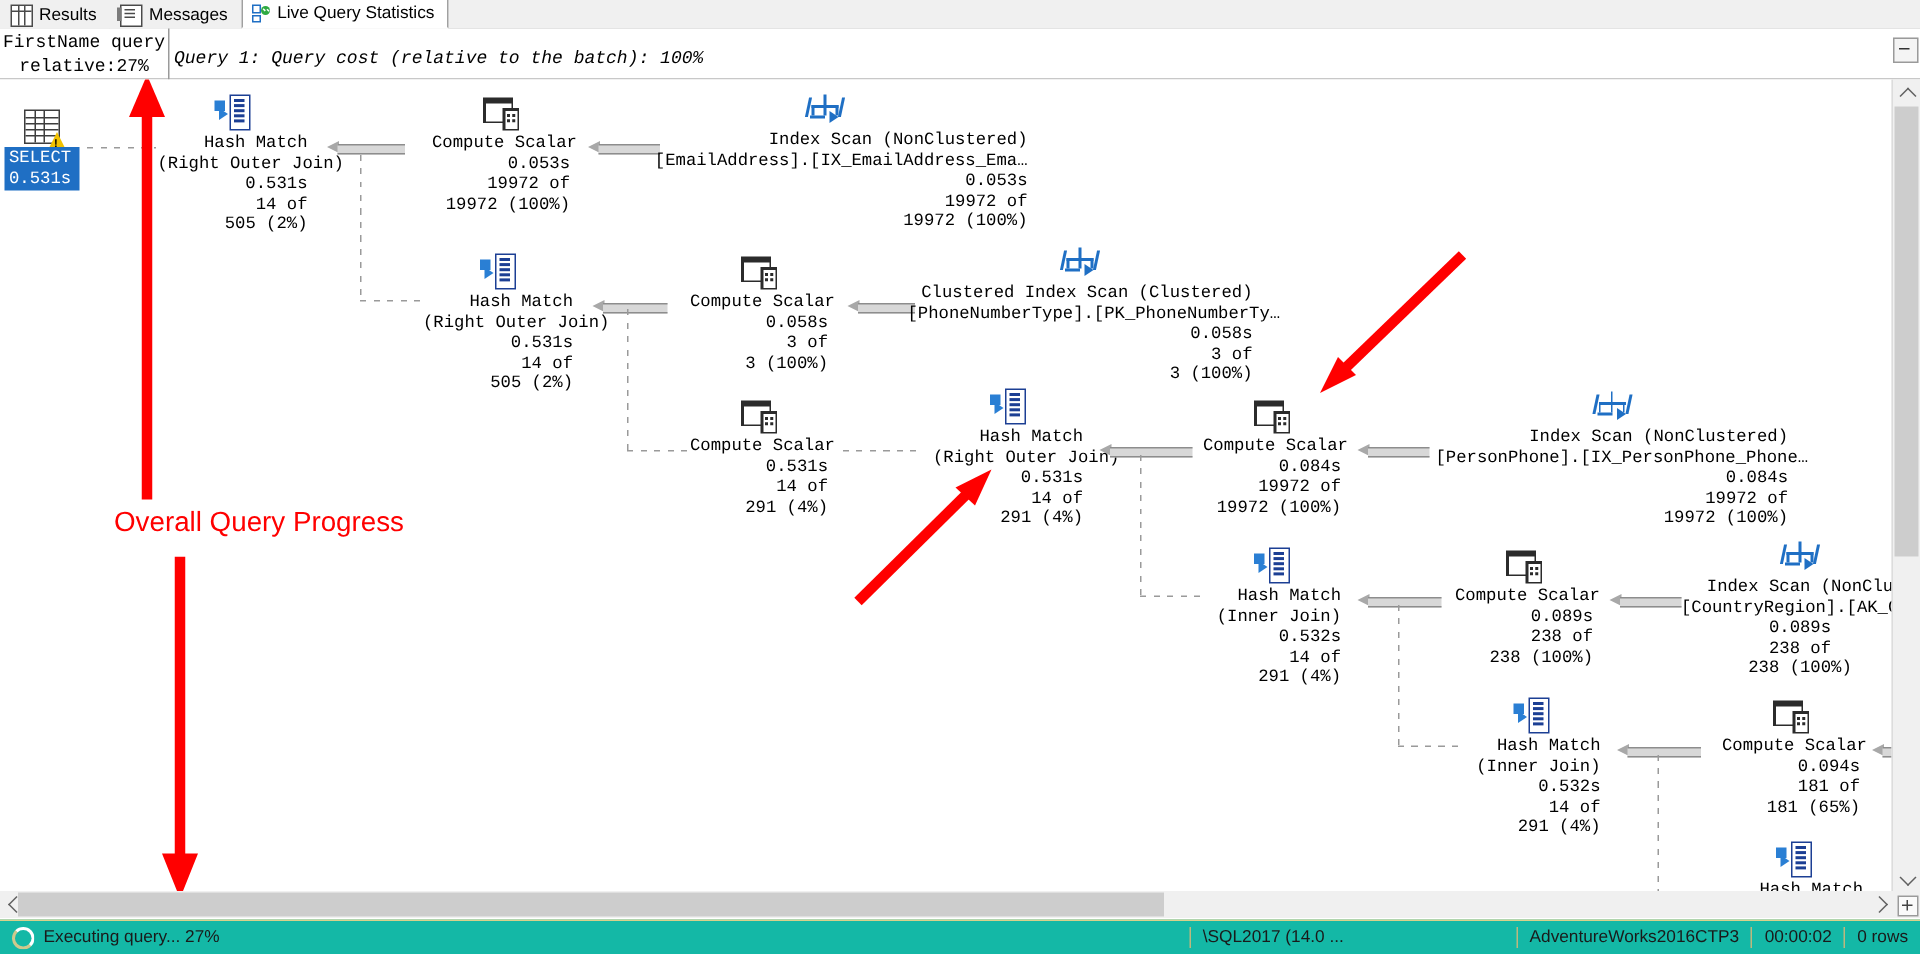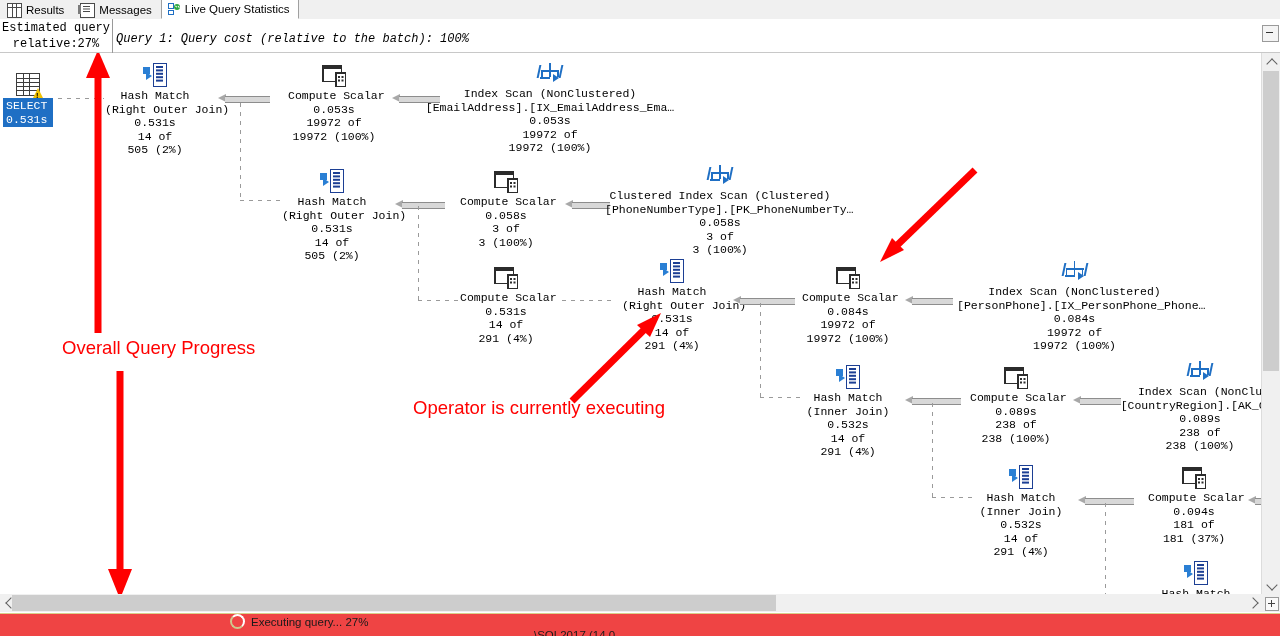--- a/index.html
+++ b/index.html
@@ -68,21 +68,21 @@
     position:absolute;right:1px;top:6px;width:15px;height:15px;
     border:1px solid #9a9a9a;background:#f4f4f4;
   }
   #qhead-btn:before{content:"";position:absolute;left:3px;top:6px;width:7px;height:1px;background:#333;}
 
   
   #plan{
     position:absolute;left:0;top:53px;width:1262px;height:541px;
     background:#ffffff;overflow:hidden;
   }
-  .node{position:absolute;text-align:center;white-space:nowrap;
+  .node{position:absolute;text-align:right;white-space:nowrap;
     font-family:"Liberation Mono", monospace;font-size:11.5px;line-height:13.5px;color:#000;}
   .node .lbl{display:block;}
   .nicon{position:relative;margin:0 auto 2px auto;}
 
   
   .op{width:24px;height:24px;position:relative;}
   
   .op-hash .doc{position:absolute;right:0;top:0;width:12px;height:22px;border:1.6px solid #1c3f94;background:#fff;}
   .op-hash .doc:before{content:"";position:absolute;left:1.5px;top:2px;width:7px;height:1.6px;background:#1c3f94;
     box-shadow:0 3.4px 0 0 #1c3f94,0 6.8px 0 0 #1c3f94,0 10.2px 0 0 #1c3f94,0 13.6px 0 0 #1c3f94;}
@@ -161,22 +161,22 @@
   #hscroll .hthumb{position:absolute;left:12px;top:1px;width:764px;height:16px;background:#cdcdcd;}
   #corner{position:absolute;right:0;top:594px;width:18px;height:18px;background:#f0f0f0;}
   #corner .plus{position:absolute;left:3px;top:3px;width:12px;height:12px;border:1px solid #9a9a9a;
     background:#fafafa;}
   #corner .plus:before{content:"";position:absolute;left:2px;top:5px;width:7px;height:1.4px;background:#444;}
   #corner .plus:after{content:"";position:absolute;left:4.8px;top:2.2px;width:1.4px;height:7px;background:#444;}
 
   
   #status{
     position:absolute;left:0;bottom:0;width:1280px;height:22px;
-    background:#ef4444;border-top:1px solid #d9d08a;
-    display:flex;align-items:center;font-size:11.5px;color:#1a1a1a;flex-direction:column;
+    background:#14b8a6;border-top:1px solid #d9d08a;
+    display:flex;align-items:center;font-size:11.5px;color:#1a1a1a;
   }
   #status .seg{padding:0 8px;height:22px;display:flex;align-items:center;white-space:nowrap;}
   .sep{width:1px;height:14px;background:#bdb77e;}
   .spinner{width:11px;height:11px;border-radius:50%;border:2px solid #cfc98d;
     border-top-color:#ffffff;border-right-color:#ffffff;margin-right:6px;flex:0 0 11px;}
 </style>
 </head>
 <body>
 
 <div id="tabstrip">
@@ -191,21 +191,21 @@
   <div class="tab active">
     <span class="tico ico-lqs">
         <i></i>
       </span>
     <span>Live Query Statistics</span>
   </div>
 </div>
 
 <div id="qhead">
   <div id="estprog">
-    <span>Estimated query</span><br>
+    <span>FirstName query</span><br>
     <span>relative:27%</span>
   </div>
   <div id="qtext">
     <div>Query 1: Query cost (relative to the batch): 100%</div>
   </div>
   <div id="qhead-btn"></div>
 </div>
 
 <div id="plan">
 
@@ -484,21 +484,21 @@
   <div class="node" style="left:1148px;top:412px;width:92px;">
     <div class="nicon op op-cs">
         <span class="win"></span>
         <span class="calc">
           <i></i>
         </span>
       </div>
     <span class="lbl">Compute Scalar</span>
     <span class="lbl">0.094s</span>
     <span class="lbl">181 of</span>
-    <span class="lbl">181 (37%)</span>
+    <span class="lbl">181 (65%)</span>
   </div>
 
   <div class="conn" style="left:1248px;top:443px;width:40px;">
     <span class="tip"></span>
       <span class="bar"></span>
   </div>
 
   <div class="dashV" style="left:1105px;top:450px;height:95px;"></div>
 
   <div class="node" style="left:1150px;top:508px;width:92px;">
@@ -507,27 +507,26 @@
         <span class="doc"></span>
       </div>
     <span class="lbl">Hash Match</span>
   </div>
 
   <svg class="annoArrow" style="left:850px;top:105px;" width="140" height="140" viewBox="0 0 140 140">
     <line x1="125" y1="12" x2="38" y2="96" stroke="#ff0000" stroke-width="7"></line>
     <polygon points="30,104 54,92 42,80" fill="#ff0000"></polygon>
   </svg>
 
-  <div class="anno" style="left:413px;top:344px;">Operator is currently executing</div>
   <svg class="annoArrow" style="left:558px;top:248px;" width="130" height="110" viewBox="0 0 130 110">
     <line x1="14" y1="100" x2="95" y2="20" stroke="#ff0000" stroke-width="7"></line>
     <polygon points="103,12 79,24 92,36" fill="#ff0000"></polygon>
   </svg>
 
-  <div class="anno" style="left:62px;top:284px;">Overall Query Progress</div>
+  <div class="anno" style="left:76px;top:284px;">Overall Query Progress</div>
 
   <svg class="annoArrow" style="left:80px;top:-5px;" width="36" height="290" viewBox="0 0 36 290">
     <line x1="18" y1="285" x2="18" y2="24" stroke="#ff0000" stroke-width="7"></line>
     <polygon points="18,2 6,30 30,30" fill="#ff0000"></polygon>
   </svg>
   <svg class="annoArrow" style="left:102px;top:318px;" width="36" height="230" viewBox="0 0 36 230">
     <line x1="18" y1="0" x2="18" y2="204" stroke="#ff0000" stroke-width="7"></line>
     <polygon points="18,228 6,198 30,198" fill="#ff0000"></polygon>
   </svg>
 

